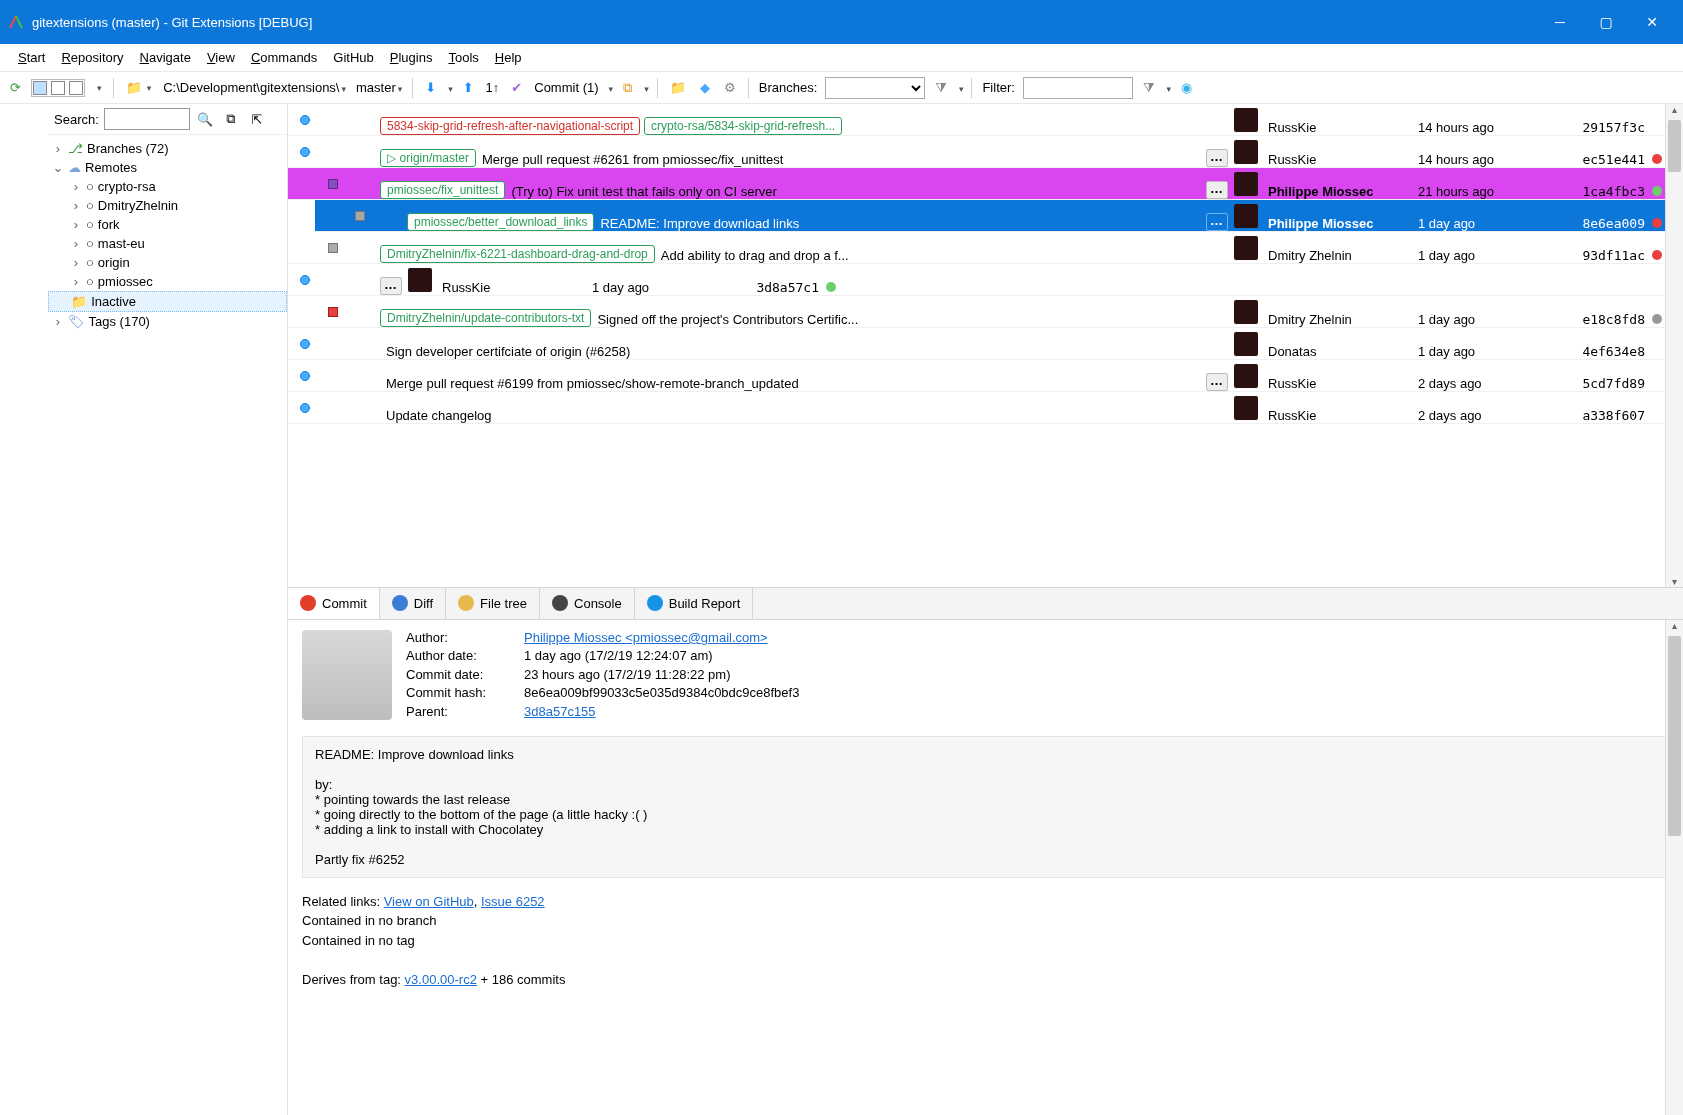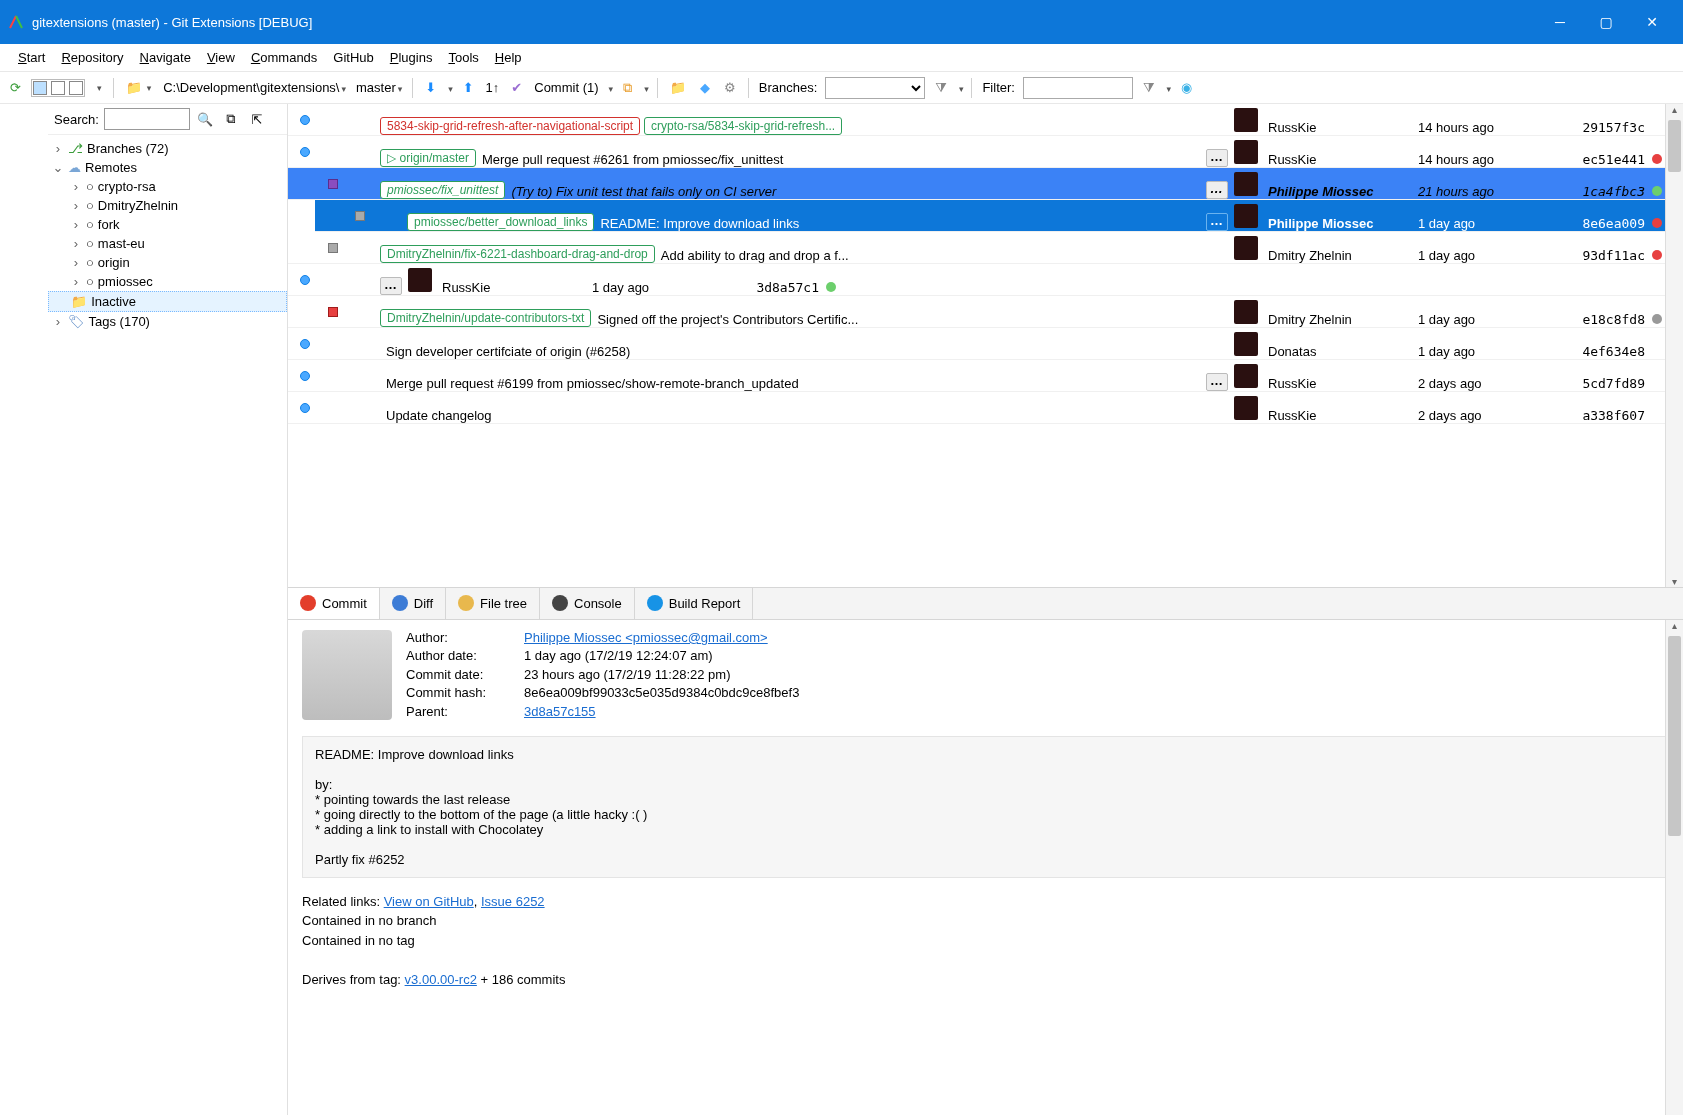--- a/index.html
+++ b/index.html
@@ -29,21 +29,21 @@
 .tree { flex:1; overflow:auto; padding:4px 0; }
 .tree-item { display:flex; align-items:center; gap:4px; padding:2px 4px; white-space:nowrap; }
 .tree-item.expandable::before { content:"›"; color:#666; width:12px; display:inline-block; text-align:center; }
 .tree-item.expanded::before { content:"⌄"; color:#666; width:12px; display:inline-block; text-align:center; }
 .tree-sub .tree-item { padding-left:22px; }
 .tree-item.selected { background:#e5f3ff; border:1px dotted #7abaff; }
 .folder-ic { color:#e8b84d; }
 .content { flex:1; display:flex; flex-direction:column; overflow:hidden; }
 .graph-area { flex:1; overflow:auto; position:relative; }
 .commit-row { display:flex; align-items:flex-end; height:32px; border-bottom:1px solid #f0f0f0; position:relative; }
-.commit-row.hl-yellow { background:#3b82f6;font-style:italic; }
+.commit-row.hl-yellow { background:#d946ef; }
 .commit-row.hl-blue { background:#0d77d9; color:#fff;margin-left:27px; }
 .commit-row .graph-col { width:90px; flex-shrink:0; position:relative; height:100%; }
 .graph-node { position:absolute; width:10px; height:10px; top:11px; left:12px; border-radius:50%; background:#4aa8ff; border:1px solid #1180e6;}
 .graph-node.sub { left:40px; }
 .graph-node.square { border-radius:0; background:#aaa; border:1px solid #777; }
 .graph-node.square-purple { border-radius:0; background:#8a4dbf; border:1px solid #5c2c8c; left:40px; }
 .graph-node.square-red { border-radius:0; background:#e74040; border:1px solid #a01c1c; left:40px; }
 .tags-col { display:flex; align-items:center; gap:4px; padding-left:2px; flex-shrink:0; }
 .ref-tag { border:1px solid; border-radius:3px; padding:1px 6px; font-size:12px; white-space:nowrap; }
 .ref-red { color:#d2322d; border-color:#d2322d; background:#fff; }

